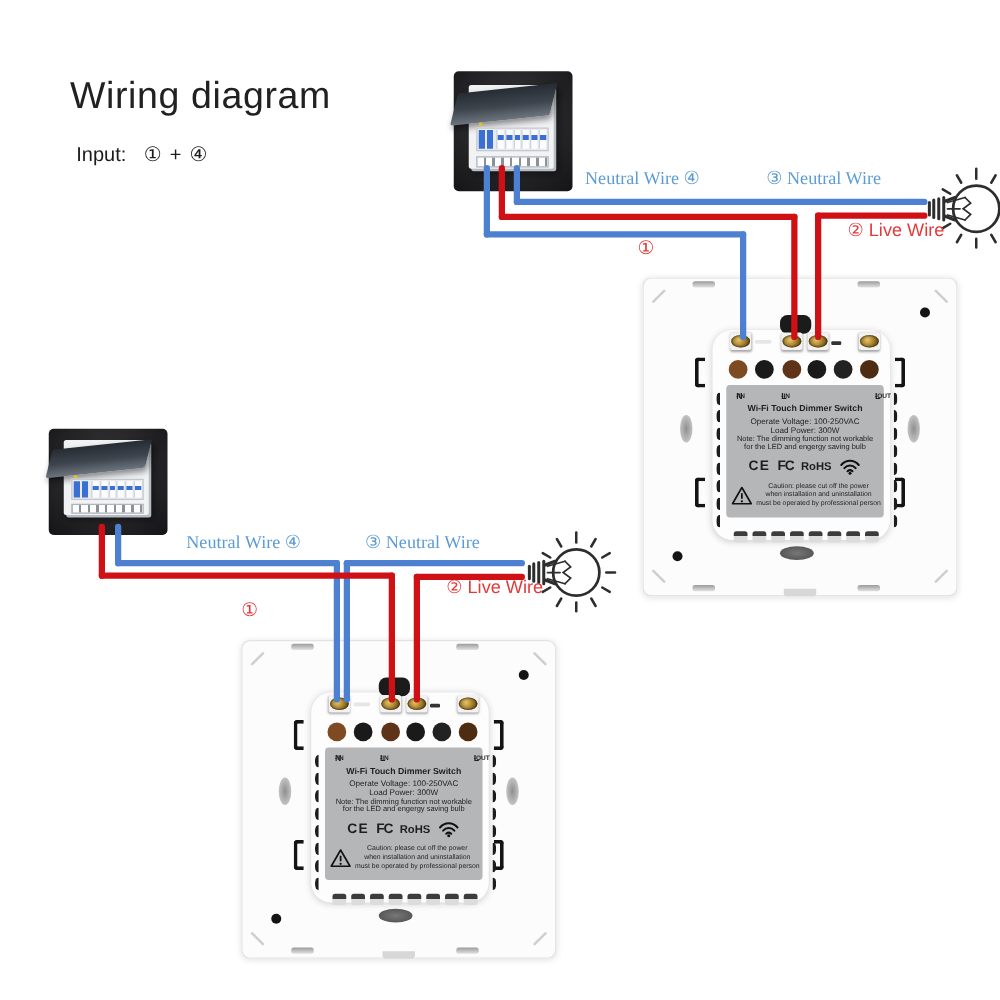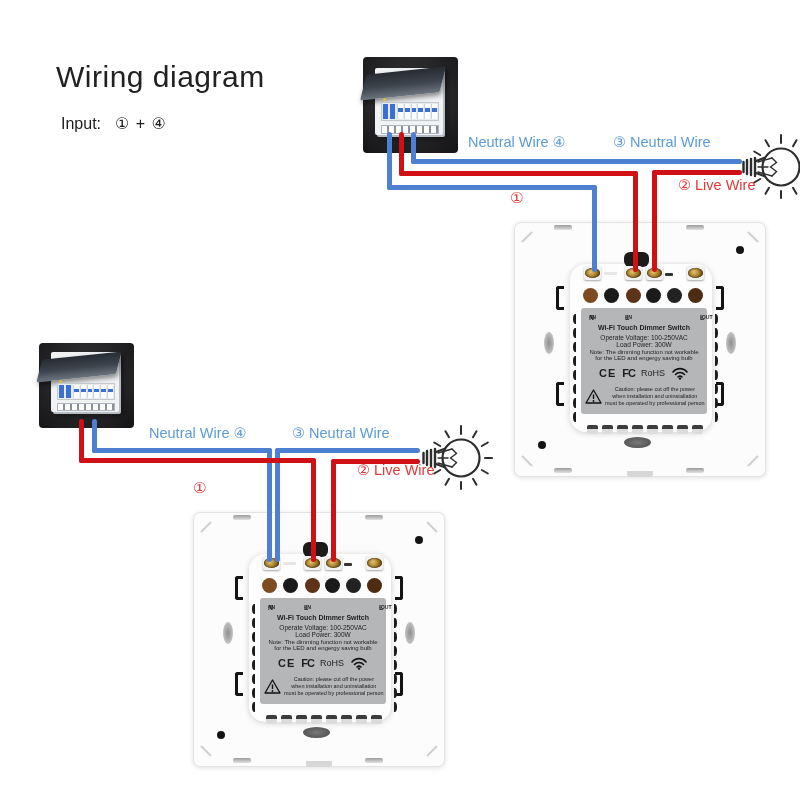--- a/index.html
+++ b/index.html
@@ -13,21 +13,21 @@
   .legend-line { position:absolute; font-size:16px; color:#1c1c1c; }
   .legend-line .val { margin-left:14px; letter-spacing:1px; }
 
   
   .w { position:absolute; border-radius:2.5px; z-index:30; }
   .wb { background:var(--wire-blue,#4e80d2); }
   .wr { background:var(--wire-red,#cf1116); }
 
   
   .wire-label { position:absolute; font-size:14.5px; white-space:nowrap; z-index:40; }
-  .lbl-blue { color:var(--label-blue,#5b9bd5); }
+  .lbl-blue { color:var(--label-blue,#5b9bd5);font-family:Liberation Serif, serif; }
   .lbl-red  { color:var(--label-red,#e23a3a); }
   .circ-one { font-size:15px; }
 
   
   .bbox { position:absolute; z-index:10; border-radius:4px;
     background: radial-gradient(circle at 50% 42%, #414147 0%, #2b2b2e 45%, #141416 100%); }
   .bbox > div { position:absolute; }
   .bb-panel { left:13%; top:11%; width:71%; height:70%; background:#f1f2f4; border-radius:2px;
     box-shadow:2px 2px 0 #b6bcc4, 4px 4px 7px rgba(0,0,0,0.5); }
   .bb-lid { left:0%; top:15%; width:84%; height:26%;
@@ -82,21 +82,21 @@
   .term-row .t0 { left:8px; } .term-row .t1 { left:44px; } .term-row .t2 { right:7px; }
   .term-row .sfx { font-size:5.2px; }
   .s-product { top:16px; font-size:7px; font-weight:700; }
   .s-line1 { top:25.5px; font-size:6.5px; }
   .s-line2 { top:33px; font-size:6.5px; }
   .s-note1 { top:40.5px; font-size:6px; }
   .s-note2 { top:47px; font-size:6px; }
   .cert-row { top:56px; height:18px; display:flex; align-items:center; justify-content:center; gap:6px; }
   .cert-ce { font-size:11px; font-weight:700; letter-spacing:1px; }
   .cert-fcc { font-size:11px; font-weight:700; letter-spacing:-1px; }
-  .cert-rohs { font-size:9px; font-weight:400; }
+  .cert-rohs { font-size:9px; font-weight:700; }
   .caution-row { top:78px; left:4px; width:118px; display:flex; gap:3px; align-items:center; text-align:left; }
   .caution-text { font-size:5.5px; line-height:6.8px; white-space:nowrap; }
 
   
   .bulb { position:absolute; z-index:25; }
 </style>
 </head>
 <body>
 
 <div class="canvas">

